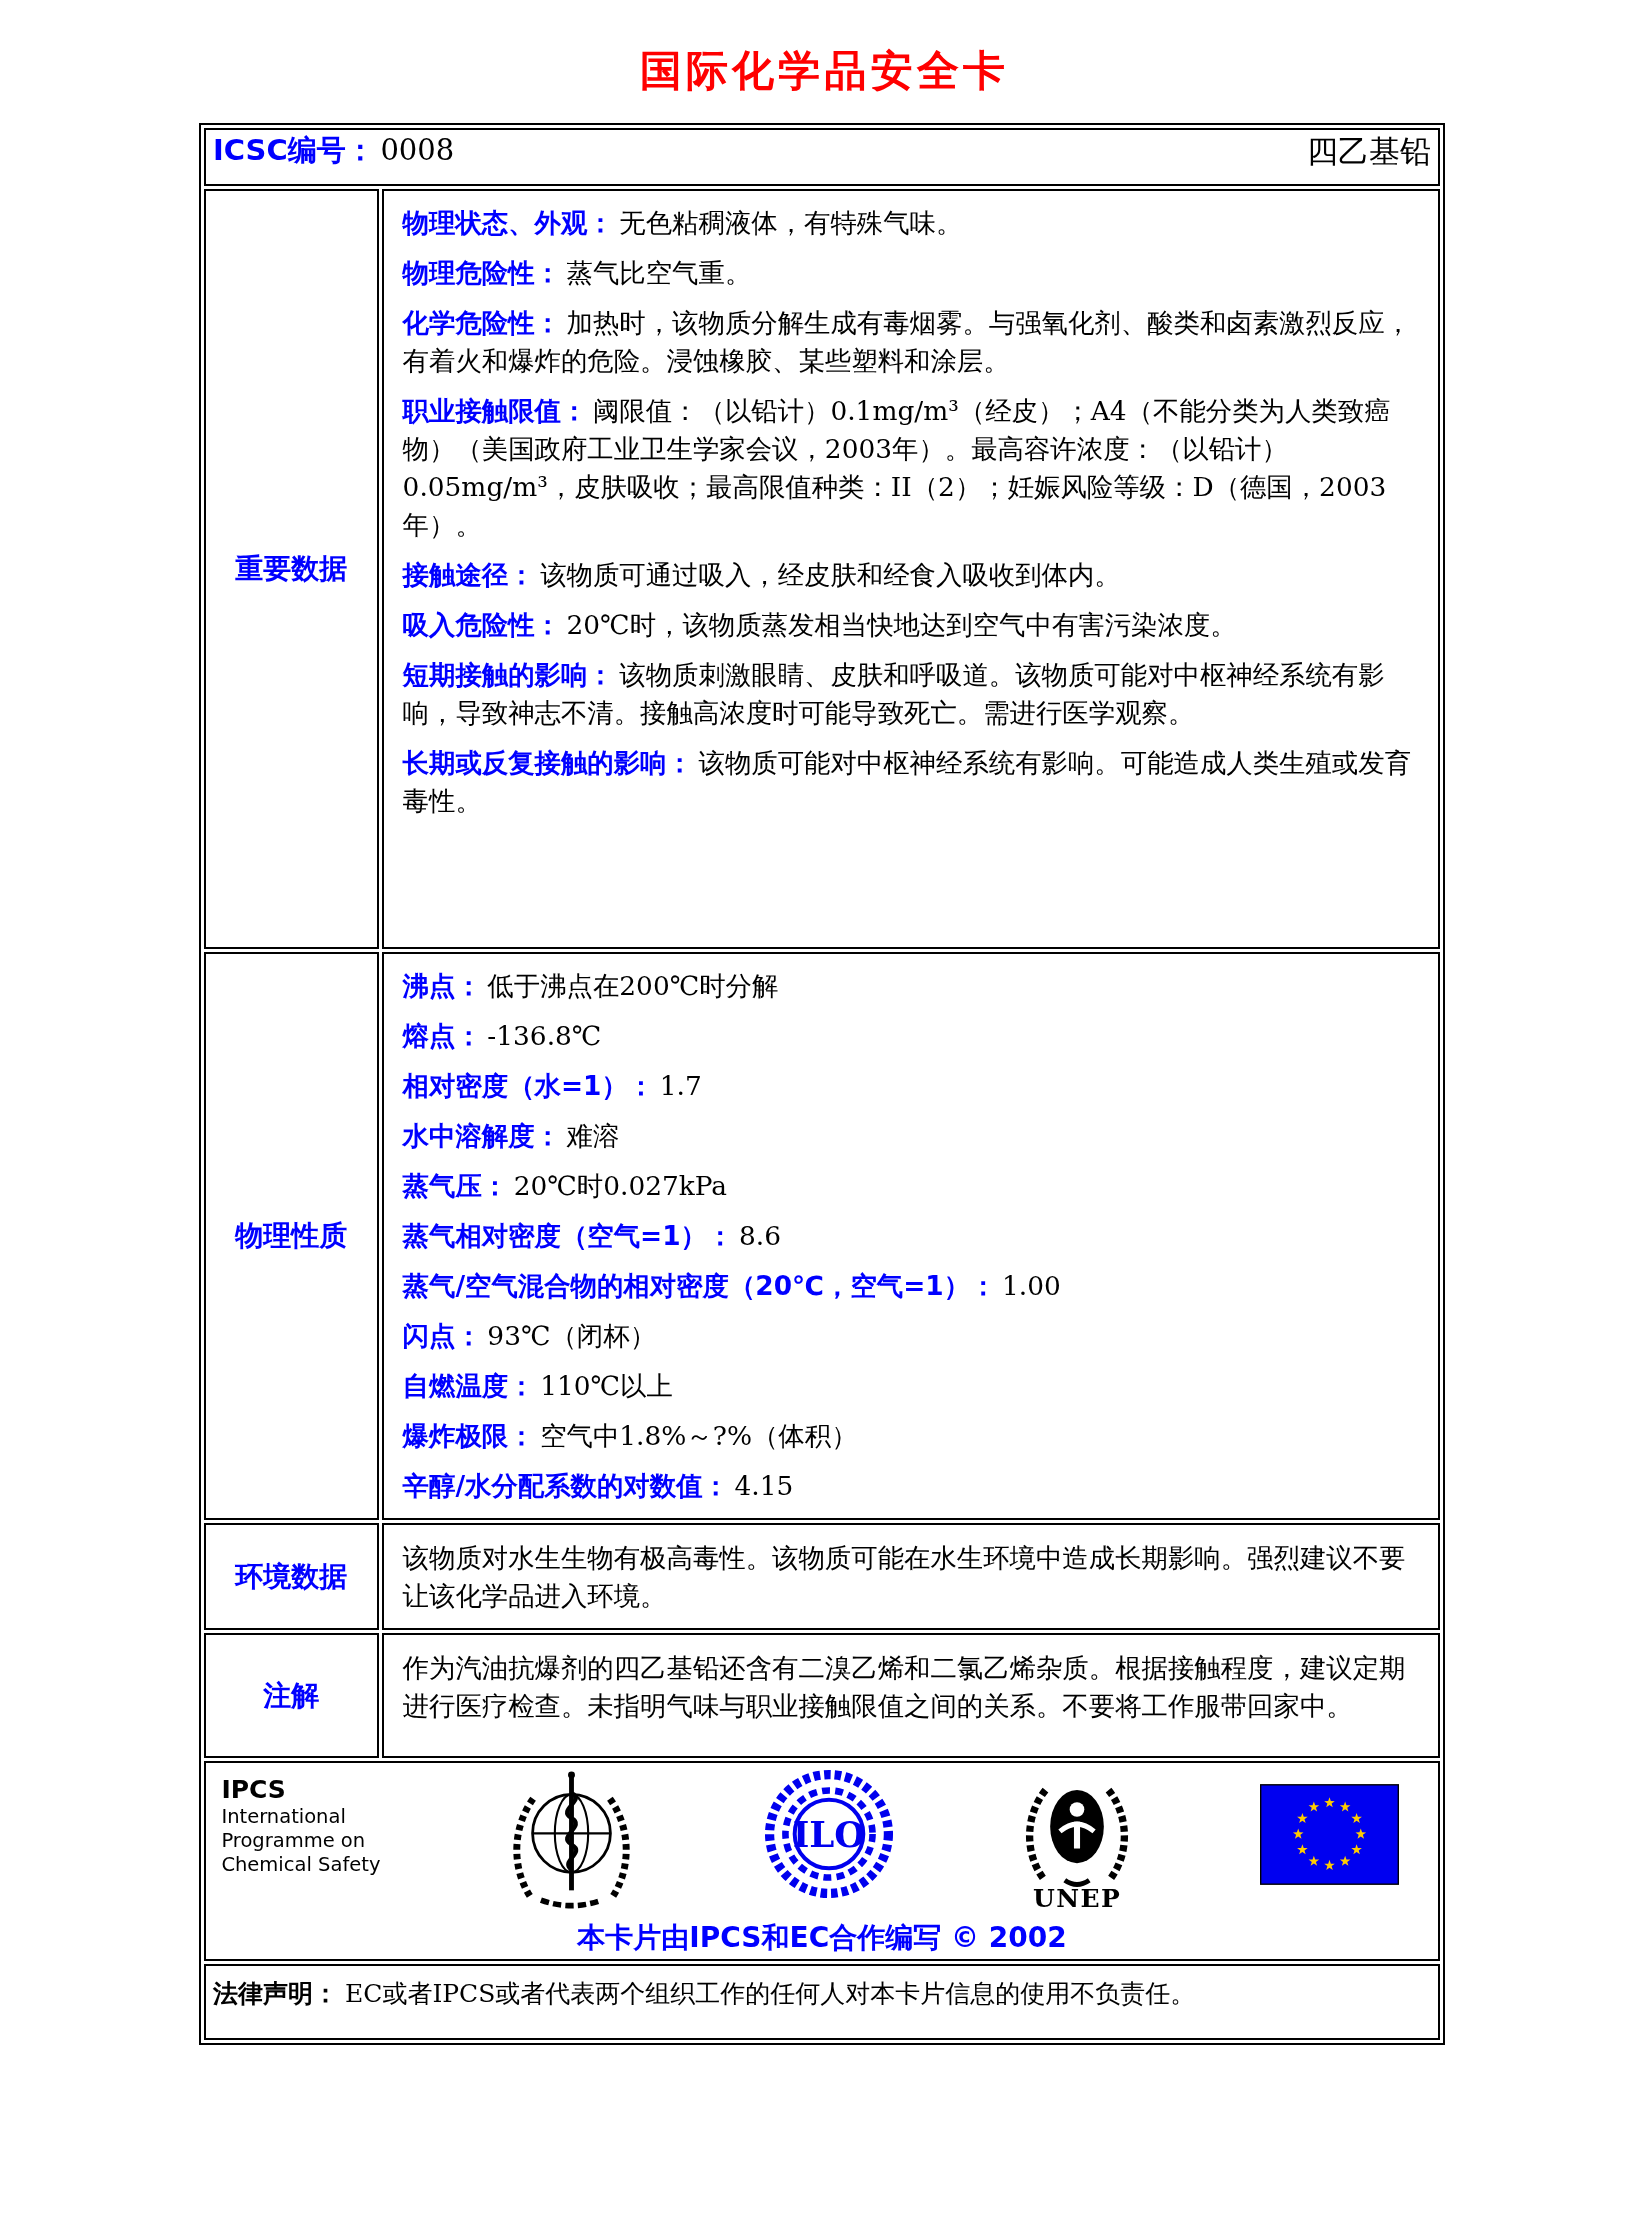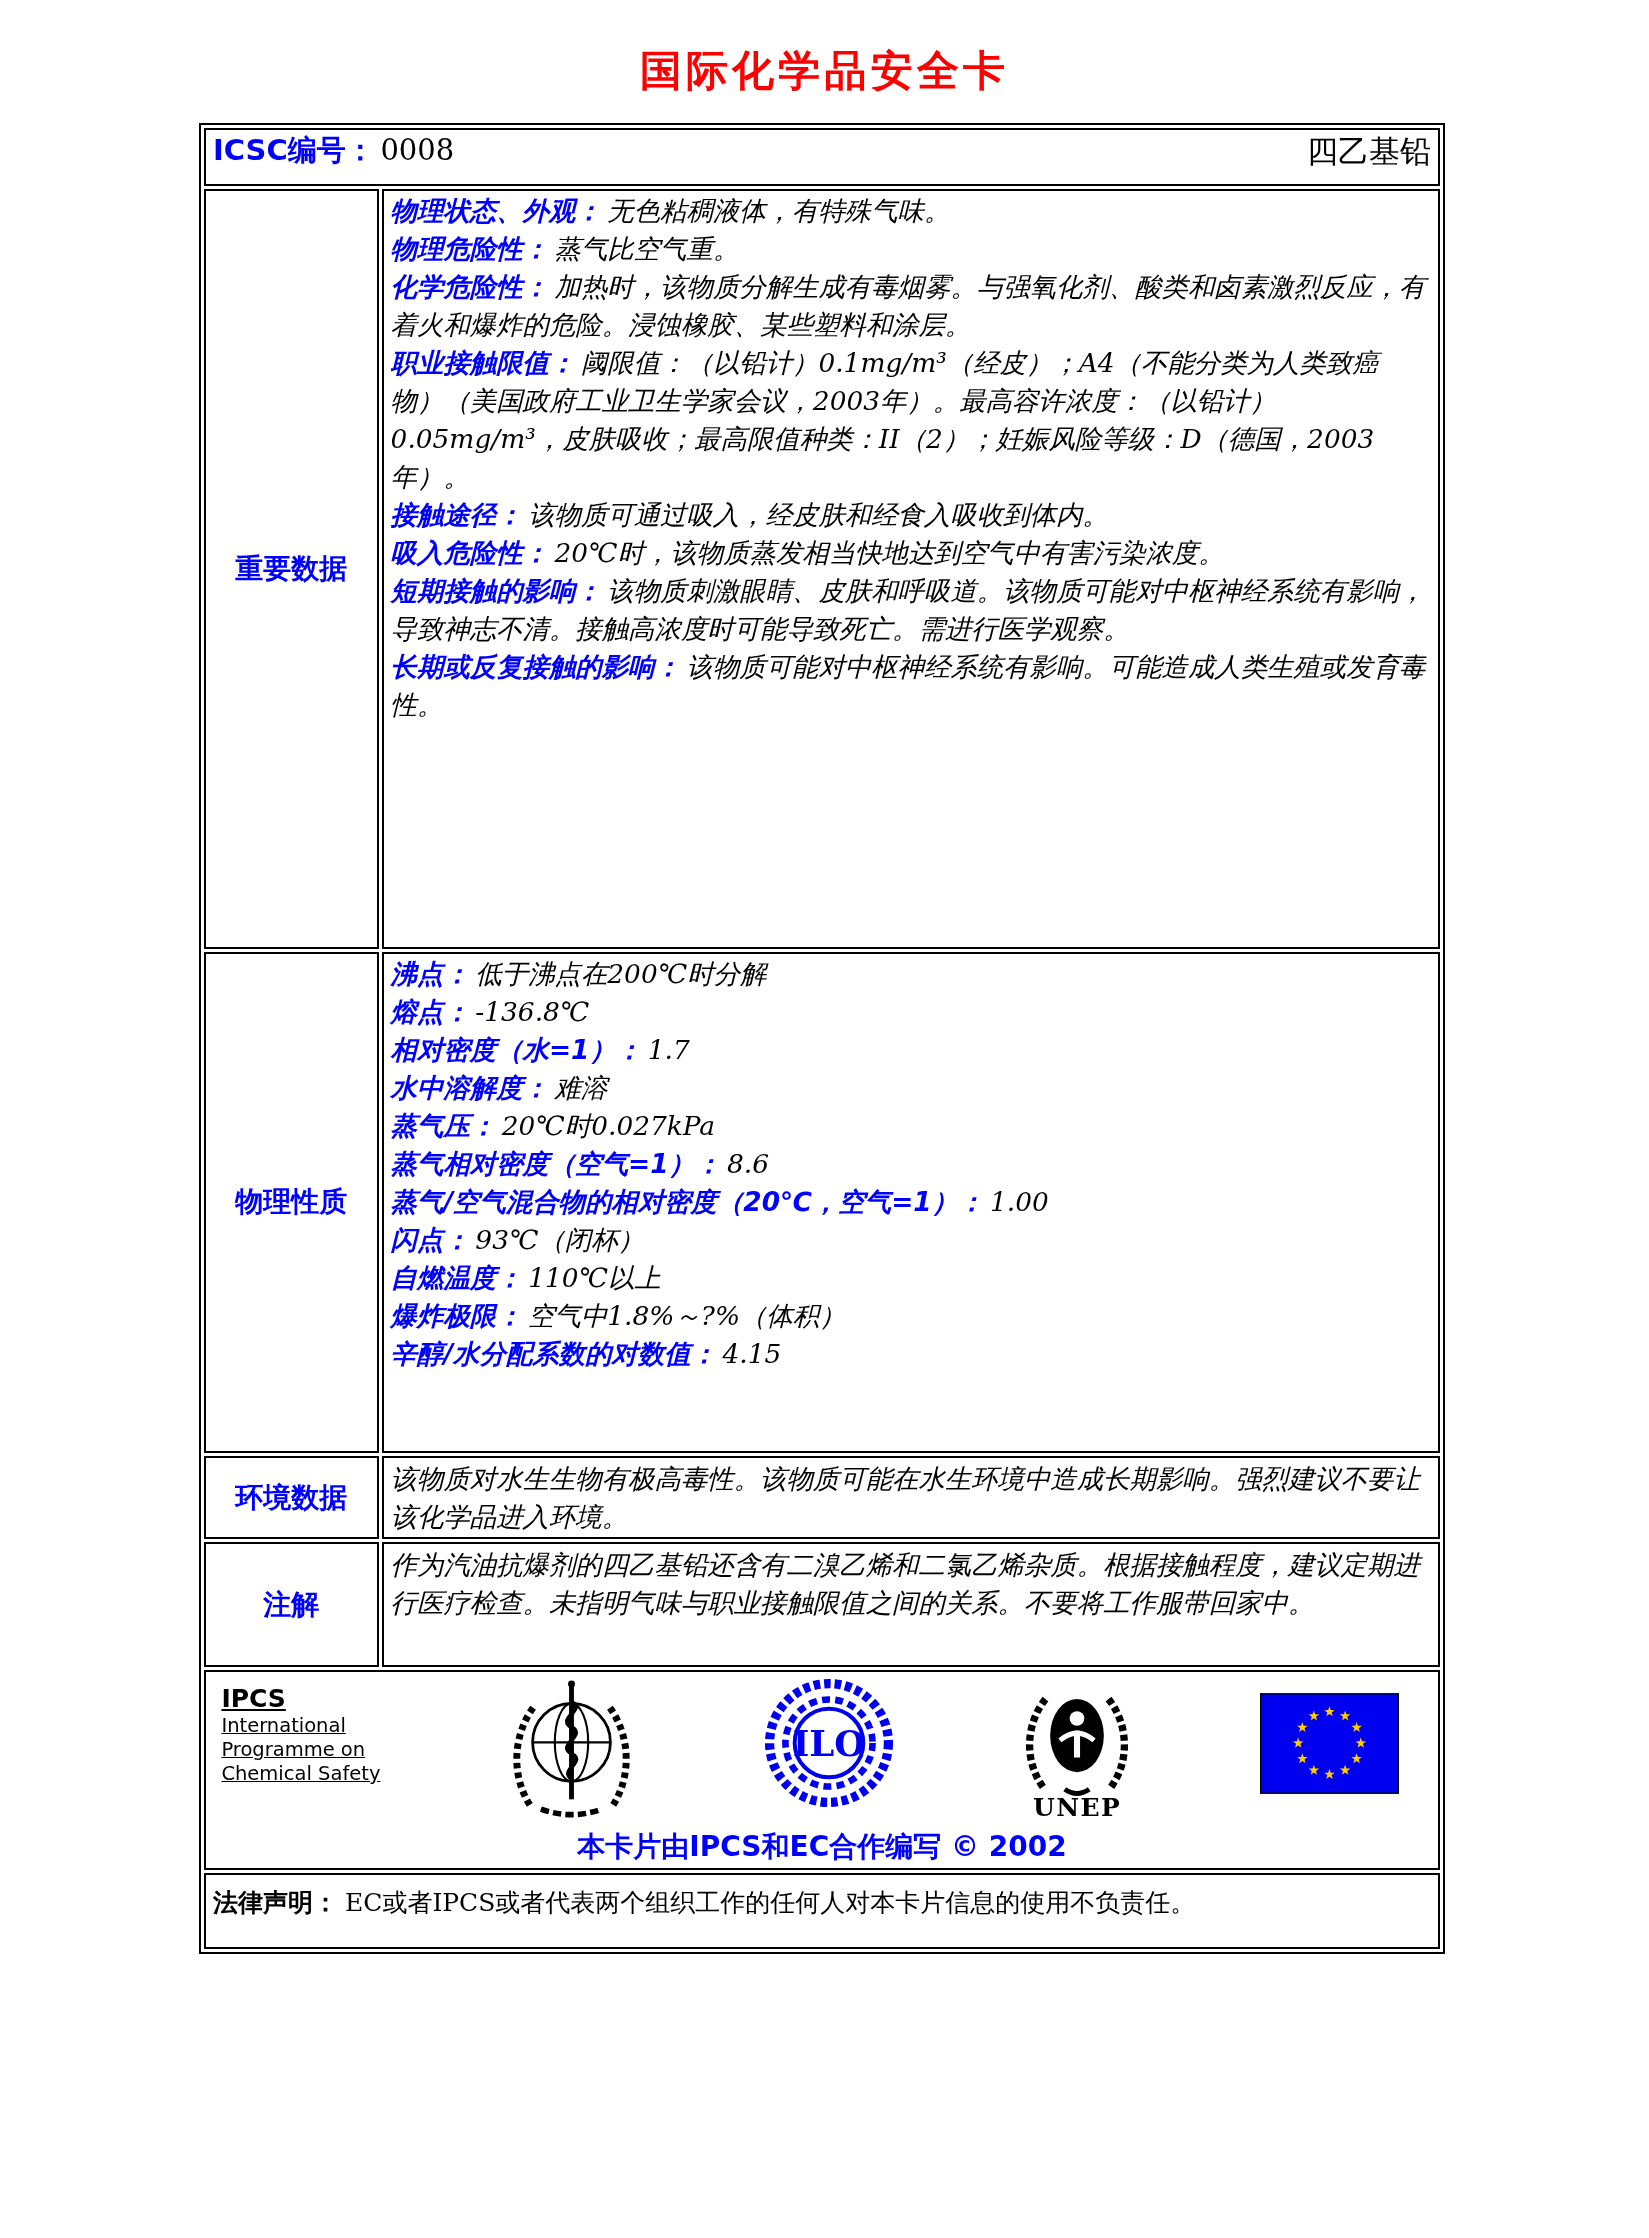--- a/index.html
+++ b/index.html
@@ -19,32 +19,32 @@
   }
   td{border:2.1px solid #000;padding:1.4px 7px;vertical-align:top;background:#fff;}
   td.row-label{
     width:165px;text-align:center;vertical-align:middle;
     color:#0000ff;font-weight:bold;font-size:28px;
     font-family:"DejaVu Sans",sans-serif;padding:1.4px 2.8px;
   }
   .content{
     font-family:"DejaVu Serif",serif;font-size:26.4px;line-height:38px;color:#000;
   }
-  p.line{margin:0;font-style:italic;}
+  p.line{margin:12px;}
   .lbl{color:#0000ff;font-weight:bold;font-family:"DejaVu Sans",sans-serif;margin-right:5.6px;}
   .hdr-flex{display:flex;justify-content:space-between;align-items:flex-start;height:100%;font-size:29px;}
   .hdr-lbl{font-size:29px;}
   .hdr-val{font-family:"DejaVu Serif",serif;font-size:29px;}
   .chem-name{font-family:"DejaVu Serif",serif;font-size:31px;}
   .logos-wrap{position:relative;height:100%;}
   .logos-flex{
     display:flex;align-items:flex-start;justify-content:space-between;
     padding:4.2px 38px 0 14px;height:139px;
   }
-  .ipcs-block{padding-top:5.6px;text-decoration:underline;}
+  .ipcs-block{padding-top:5.6px;}
   .ipcs-acronym{font-size:25px;font-weight:bold;line-height:31px;}
   .ipcs-line{font-size:19.5px;line-height:24px;}
   .logo{flex:0 0 auto;}
   .unep-text{
     text-align:center;font-family:"DejaVu Serif",serif;font-weight:bold;
     font-size:25px;letter-spacing:1.4px;margin-top:-9.7px;
   }
   .caption{
     text-align:center;color:#0000ff;font-weight:bold;font-size:28px;margin-top:12px;
   }

